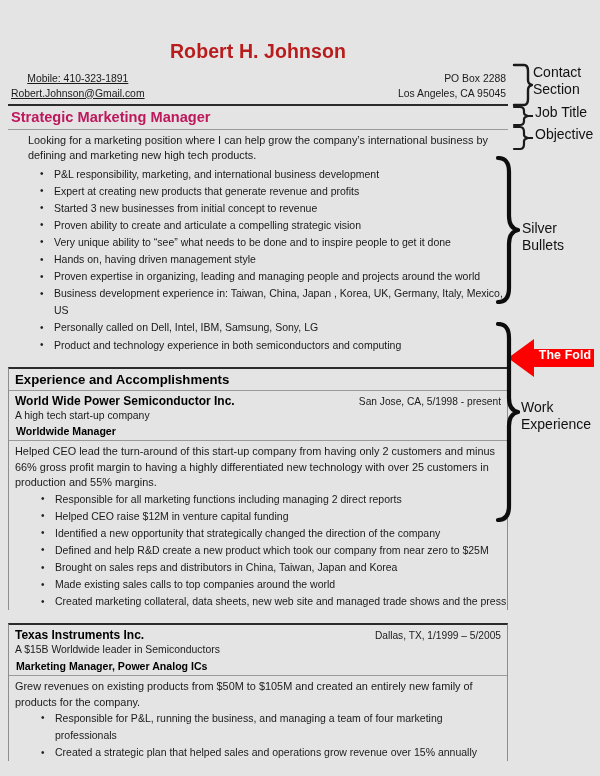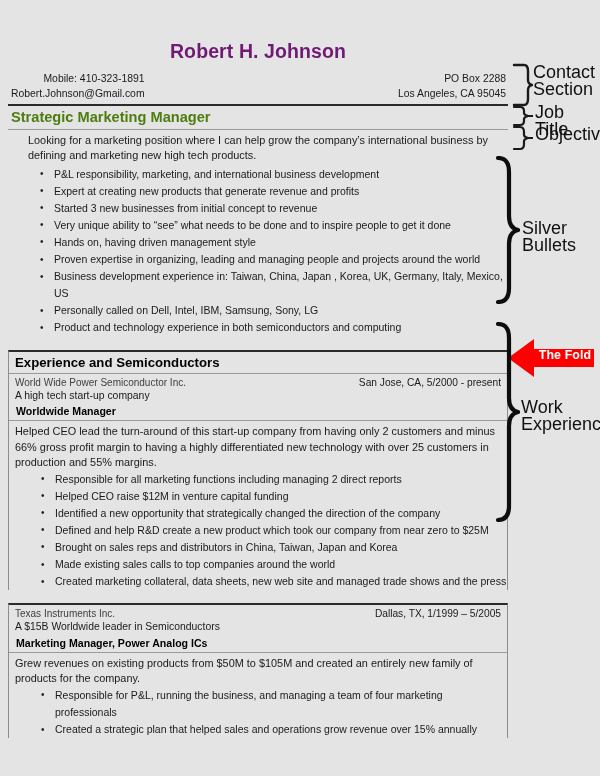--- a/index.html
+++ b/index.html
@@ -23,47 +23,47 @@
     top: 40px;
     width: 500px;
   }
 
   .name {
     text-align: center;
     font-size: 19.5px;
     font-weight: bold;
     letter-spacing: 0.1px;
     margin: 0 0 9px 0;
-    color: #701a75;
+    color: #b91c1c;
   }
 
   .contact-row {
     display: flex;
     justify-content: space-between;
     align-items: flex-start;
     font-size: 10.4px;
     line-height: 14.5px;
     padding: 0 2px 0 3px;
   }
-  .contact-left { text-align: right; }
+  .contact-left { text-align: center; text-decoration: underline; }
   .contact-right { text-align: right; }
 
   .rule-heavy {
     border-top: 2.5px solid #2b2b2b;
     margin-top: 3px;
   }
   .rule-light {
     border-top: 1.2px solid #9a9a9a;
   }
 
   .job-title-band {
     font-size: 14.6px;
     font-weight: bold;
     padding: 3px 0 3px 3px;
-    color: #4d7c0f;
+    color: #be185d;
     line-height: 17px;
   }
 
   .objective {
     font-size: 10.9px;
     line-height: 15.3px;
     padding: 3px 2px 2px 3px;
     margin-left: 17px;
   }
 
@@ -106,23 +106,23 @@
 
   .job-block { padding: 0; }
 
   .job-head {
     display: flex;
     justify-content: space-between;
     align-items: baseline;
     padding: 3px 6px 0 6px;
   }
   .company {
-    font-size: 10px;
-    font-weight: normal;
-    color: #404040;
+    font-size: 12px;
+    font-weight: bold;
+    color: #000000;
   }
   .place-date {
     font-size: 10.2px;
     white-space: nowrap;
   }
   .company-desc {
     font-size: 10.4px;
     line-height: 14.8px;
     padding: 1px 6px 0 6px;
   }
@@ -144,21 +144,21 @@
     margin-top: 13px;
     border-top: 2.5px solid #2b2b2b;
     border-left: 1.3px solid #8d8d8d;
     border-right: 1.3px solid #8d8d8d;
   }
 
   
   .anno-label {
     position: absolute;
     font-family: "Liberation Sans", sans-serif;
-    font-size: 18px;
+    font-size: 14px;
     line-height: 16.5px;
     color: #111;
     white-space: pre-line;
   }
   .brace { position: absolute; }
 
   .fold-badge {
     position: absolute;
     left: 508px;
     top: 336px;
@@ -198,35 +198,36 @@
   <div class="rule-heavy"></div>
   <div class="job-title-band">Strategic Marketing Manager</div>
   <div class="rule-light"></div>
 
   <div class="objective">Looking for a marketing position where I can help grow the company’s international business by defining and marketing new high tech products.</div>
 
   <ul class="bullets silver-bullets">
     <li>P&amp;L responsibility, marketing, and international business development</li>
     <li>Expert at creating new products that generate revenue and profits</li>
     <li>Started 3 new businesses from initial concept to revenue</li>
+    <li>Proven ability  to create and articulate a compelling strategic vision</li>
     <li>Very unique ability to “see” what needs to be done and to inspire people to get it done</li>
     <li>Hands on, having driven management style</li>
     <li>Proven expertise in organizing, leading and managing people and projects around the world</li>
     <li>Business development experience in:  Taiwan, China, Japan , Korea, UK, Germany, Italy, Mexico, US</li>
     <li>Personally called on Dell, Intel, IBM, Samsung, Sony, LG</li>
     <li>Product and technology experience in both semiconductors and computing</li>
   </ul>
 
   <div class="exp-section">
-    <div class="exp-heading">Experience and Semiconductors</div>
+    <div class="exp-heading">Experience and Accomplishments</div>
 
     <div class="job-block">
       <div class="job-head">
         <span class="company">World Wide Power Semiconductor Inc.</span>
-        <span class="place-date">San Jose, CA,  5/2000 - present</span>
+        <span class="place-date">San Jose, CA,  5/1998 - present</span>
       </div>
       <div class="company-desc">A high tech start-up company</div>
       <div class="role">Worldwide Manager</div>
       <div class="summary">Helped CEO lead the turn-around of this start-up company from having only 2 customers and minus 66% gross profit margin to having a highly differentiated new technology with over 25 customers in production and 55% margins.</div>
       <ul class="bullets job-bullets">
         <li>Responsible for all marketing functions including managing 2 direct reports</li>
         <li>Helped CEO raise $12M in venture capital funding</li>
         <li>Identified a new opportunity that strategically changed the direction of the company</li>
         <li>Defined and help R&amp;D create a new product which took our company from near zero to $25M</li>
         <li>Brought on sales reps and distributors in China, Taiwan, Japan and Korea</li>

